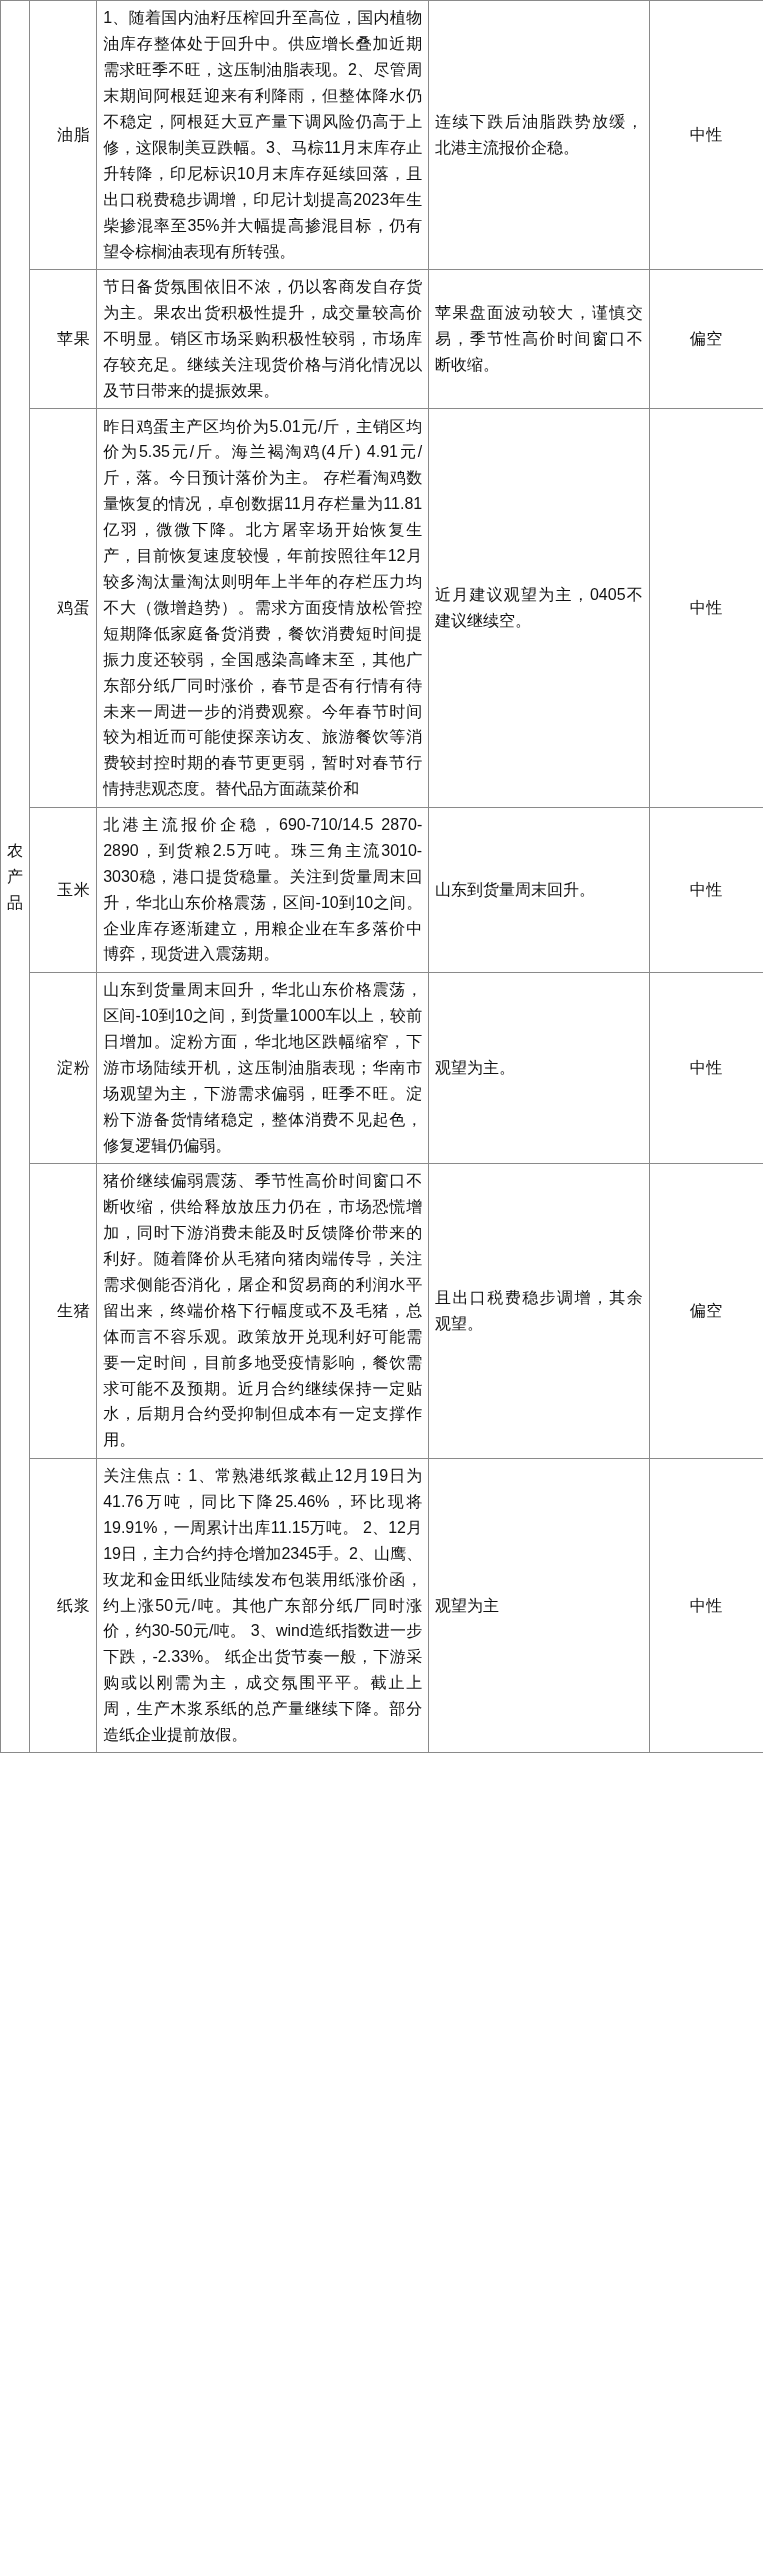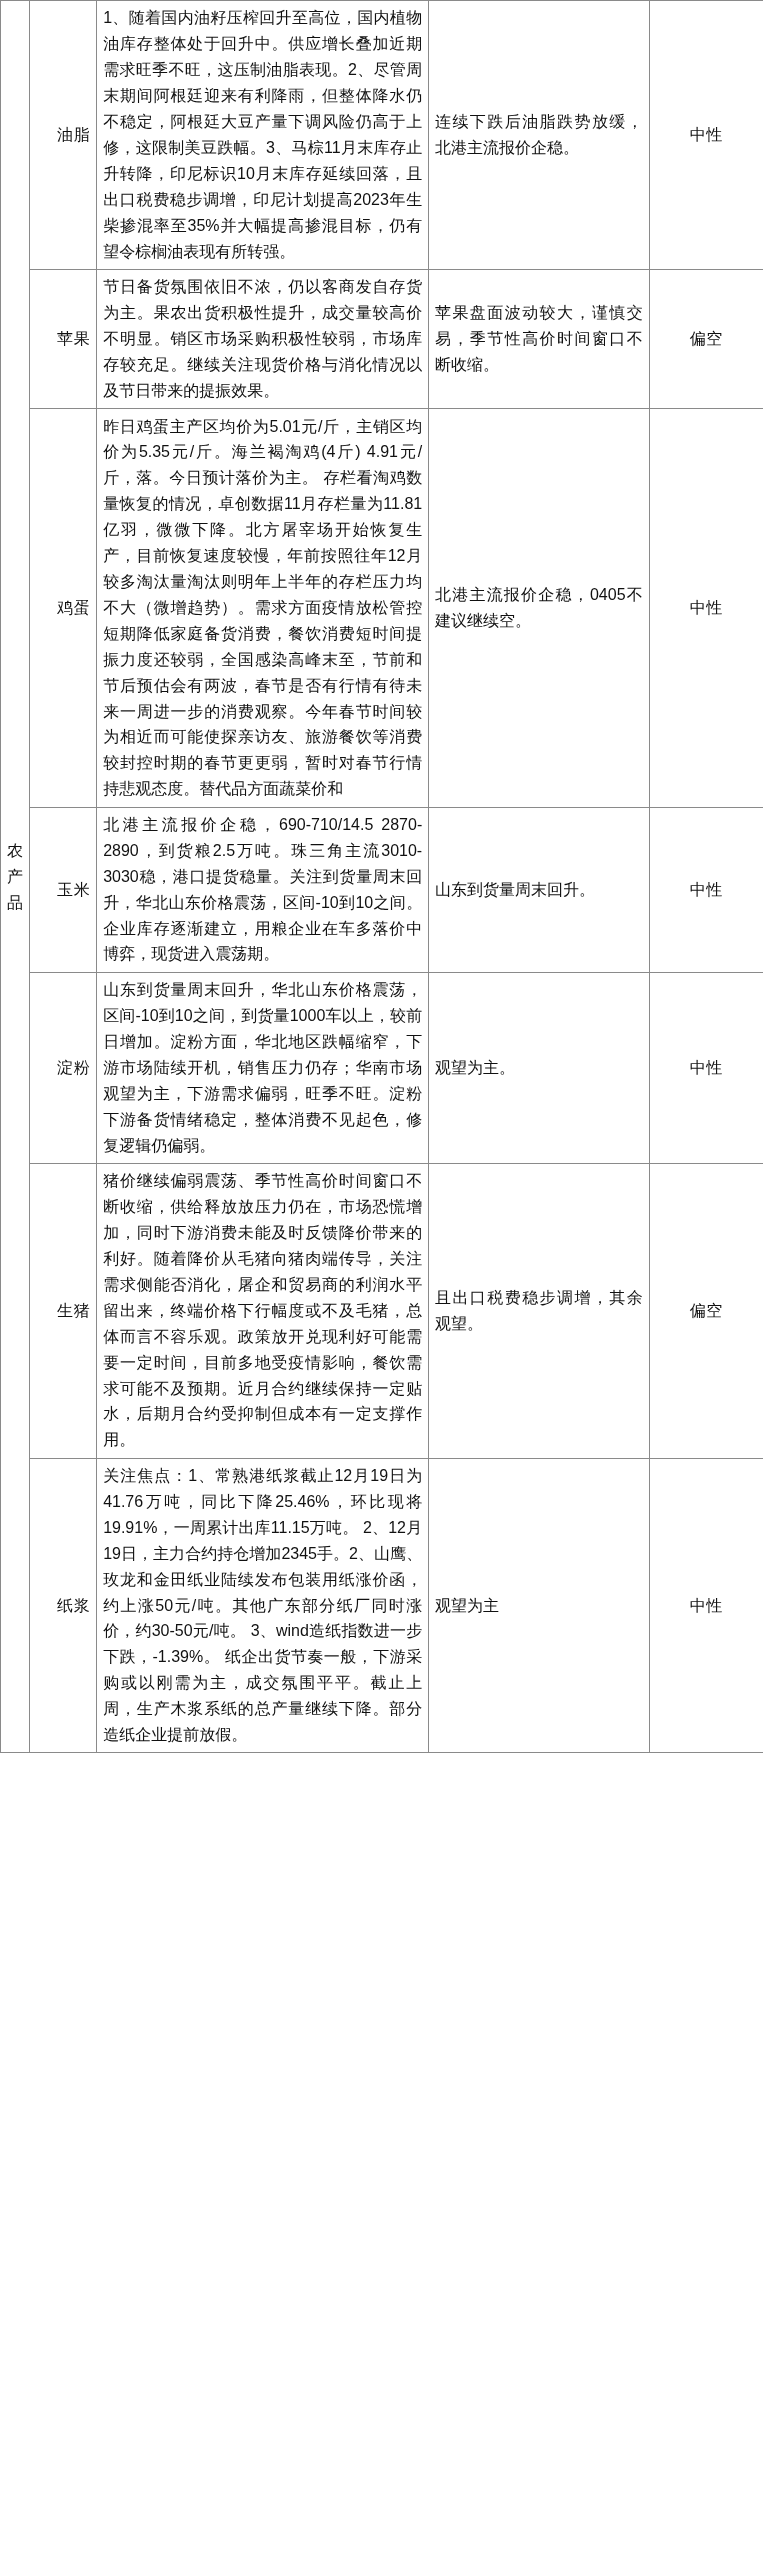--- a/index.html
+++ b/index.html
@@ -103,45 +103,45 @@
       </tr>
       <tr>
         <td class="name-cell">苹果</td>
         <td class="desc-cell">节日备货氛围依旧不浓，仍以客商发自存货为主。果农出货积极性提升，成交量较高价不明显。销区市场采购积极性较弱，市场库存较充足。继续关注现货价格与消化情况以及节日带来的提振效果。</td>
         <td class="advice-cell">苹果盘面波动较大，谨慎交易，季节性高价时间窗口不断收缩。</td>
         <td class="view-cell">偏空</td>
       </tr>
       <tr>
         <td class="name-cell">鸡蛋</td>
         <td class="desc-cell">昨日鸡蛋主产区均价为5.01元/斤，主销区均价为5.35元/斤。海兰褐淘鸡(4斤) 4.91元/斤，落。今日预计落价为主。
-存栏看淘鸡数量恢复的情况，卓创数据11月存栏量为11.81亿羽，微微下降。北方屠宰场开始恢复生产，目前恢复速度较慢，年前按照往年12月较多淘汰量淘汰则明年上半年的存栏压力均不大（微增趋势）。需求方面疫情放松管控短期降低家庭备货消费，餐饮消费短时间提振力度还较弱，全国感染高峰末至，节前和节后预估会有两波，春节是否有行情有待未来一周进一步的消费观察。今年春节时间较为相近而可能使探亲访友、旅游餐饮等消费较封控时期的春节更更弱，暂时对春节行情持悲观态度。替代品方面蔬菜价和</td>
-        <td class="advice-cell">北港主流报价企稳，0405不建议继续空。</td>
+存栏看淘鸡数量恢复的情况，卓创数据11月存栏量为11.81亿羽，微微下降。北方屠宰场开始恢复生产，目前恢复速度较慢，年前按照往年12月较多淘汰量淘汰则明年上半年的存栏压力均不大（微增趋势）。需求方面疫情放松管控短期降低家庭备货消费，餐饮消费短时间提振力度还较弱，全国感染高峰末至，其他广东部分纸厂同时涨价，春节是否有行情有待未来一周进一步的消费观察。今年春节时间较为相近而可能使探亲访友、旅游餐饮等消费较封控时期的春节更更弱，暂时对春节行情持悲观态度。替代品方面蔬菜价和</td>
+        <td class="advice-cell">近月建议观望为主，0405不建议继续空。</td>
         <td class="view-cell">中性</td>
       </tr>
       <tr>
         <td class="name-cell">玉米</td>
         <td class="desc-cell">北港主流报价企稳，690-710/14.5 2870-2890，到货粮2.5万吨。珠三角主流3010-3030稳，港口提货稳量。关注到货量周末回升，华北山东价格震荡，区间-10到10之间。企业库存逐渐建立，用粮企业在车多落价中博弈，现货进入震荡期。</td>
         <td class="advice-cell">山东到货量周末回升。</td>
         <td class="view-cell">中性</td>
       </tr>
       <tr>
         <td class="name-cell">淀粉</td>
-        <td class="desc-cell">山东到货量周末回升，华北山东价格震荡，区间-10到10之间，到货量1000车以上，较前日增加。淀粉方面，华北地区跌幅缩窄，下游市场陆续开机，销售压力仍存；华南市场观望为主，下游需求偏弱，旺季不旺。淀粉下游备货情绪稳定，整体消费不见起色，修复逻辑仍偏弱。</td>
+        <td class="desc-cell">山东到货量周末回升，华北山东价格震荡，区间-10到10之间，到货量1000车以上，较前日增加。淀粉方面，华北地区跌幅缩窄，下游市场陆续开机，这压制油脂表现；华南市场观望为主，下游需求偏弱，旺季不旺。淀粉下游备货情绪稳定，整体消费不见起色，修复逻辑仍偏弱。</td>
         <td class="advice-cell">观望为主。</td>
         <td class="view-cell">中性</td>
       </tr>
       <tr>
         <td class="name-cell">生猪</td>
         <td class="desc-cell">猪价继续偏弱震荡、季节性高价时间窗口不断收缩，供给释放放压力仍在，市场恐慌增加，同时下游消费未能及时反馈降价带来的利好。随着降价从毛猪向猪肉端传导，关注需求侧能否消化，屠企和贸易商的利润水平留出来，终端价格下行幅度或不及毛猪，总体而言不容乐观。政策放开兑现利好可能需要一定时间，目前多地受疫情影响，餐饮需求可能不及预期。近月合约继续保持一定贴水，后期月合约受抑制但成本有一定支撑作用。</td>
         <td class="advice-cell">且出口税费稳步调增，其余观望。</td>
         <td class="view-cell">偏空</td>
       </tr>
       <tr>
         <td class="name-cell">纸浆</td>
-        <td class="desc-cell">关注焦点：1、常熟港纸浆截止12月19日为41.76万吨，同比下降25.46%，环比现将19.91%，一周累计出库11.15万吨。 2、12月19日，主力合约持仓增加2345手。2、山鹰、玫龙和金田纸业陆续发布包装用纸涨价函，约上涨50元/吨。其他广东部分纸厂同时涨价，约30-50元/吨。 3、wind造纸指数进一步下跌，-1.39%。
+        <td class="desc-cell">关注焦点：1、常熟港纸浆截止12月19日为41.76万吨，同比下降25.46%，环比现将19.91%，一周累计出库11.15万吨。 2、12月19日，主力合约持仓增加2345手。2、山鹰、玫龙和金田纸业陆续发布包装用纸涨价函，约上涨50元/吨。其他广东部分纸厂同时涨价，约30-50元/吨。 3、wind造纸指数进一步下跌，-2.33%。
 纸企出货节奏一般，下游采购或以刚需为主，成交氛围平平。截止上周，生产木浆系纸的总产量继续下降。部分造纸企业提前放假。</td>
         <td class="advice-cell">观望为主</td>
         <td class="view-cell">中性</td>
       </tr>
     </tbody>
   </table>
 </div>
 
 
 </body></html>

